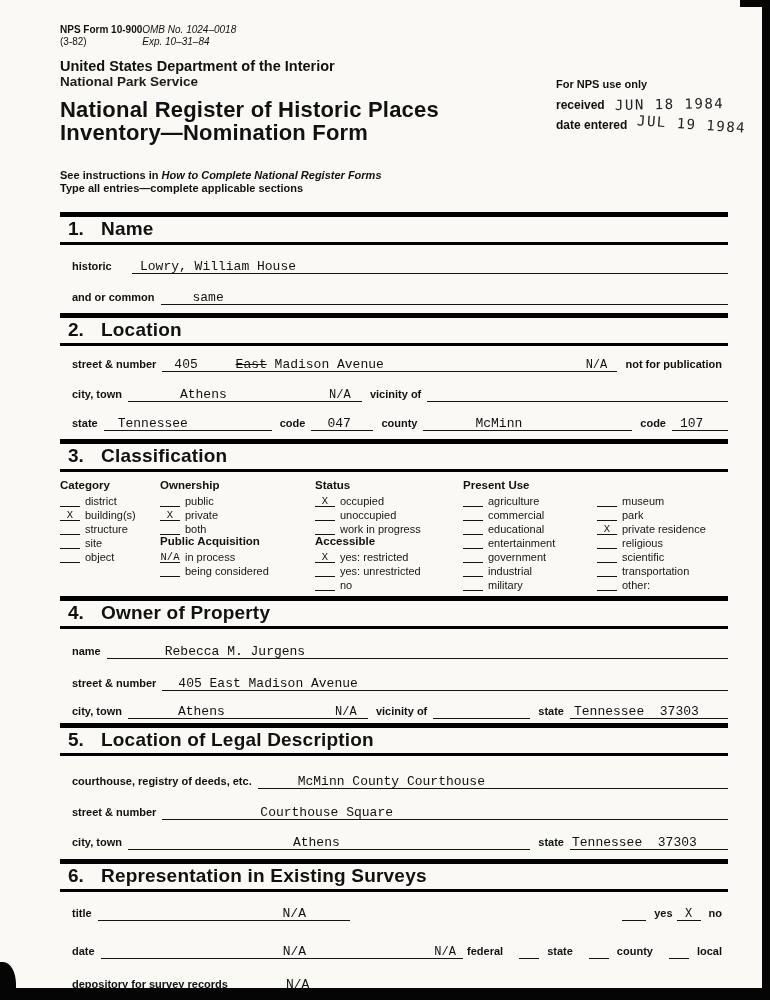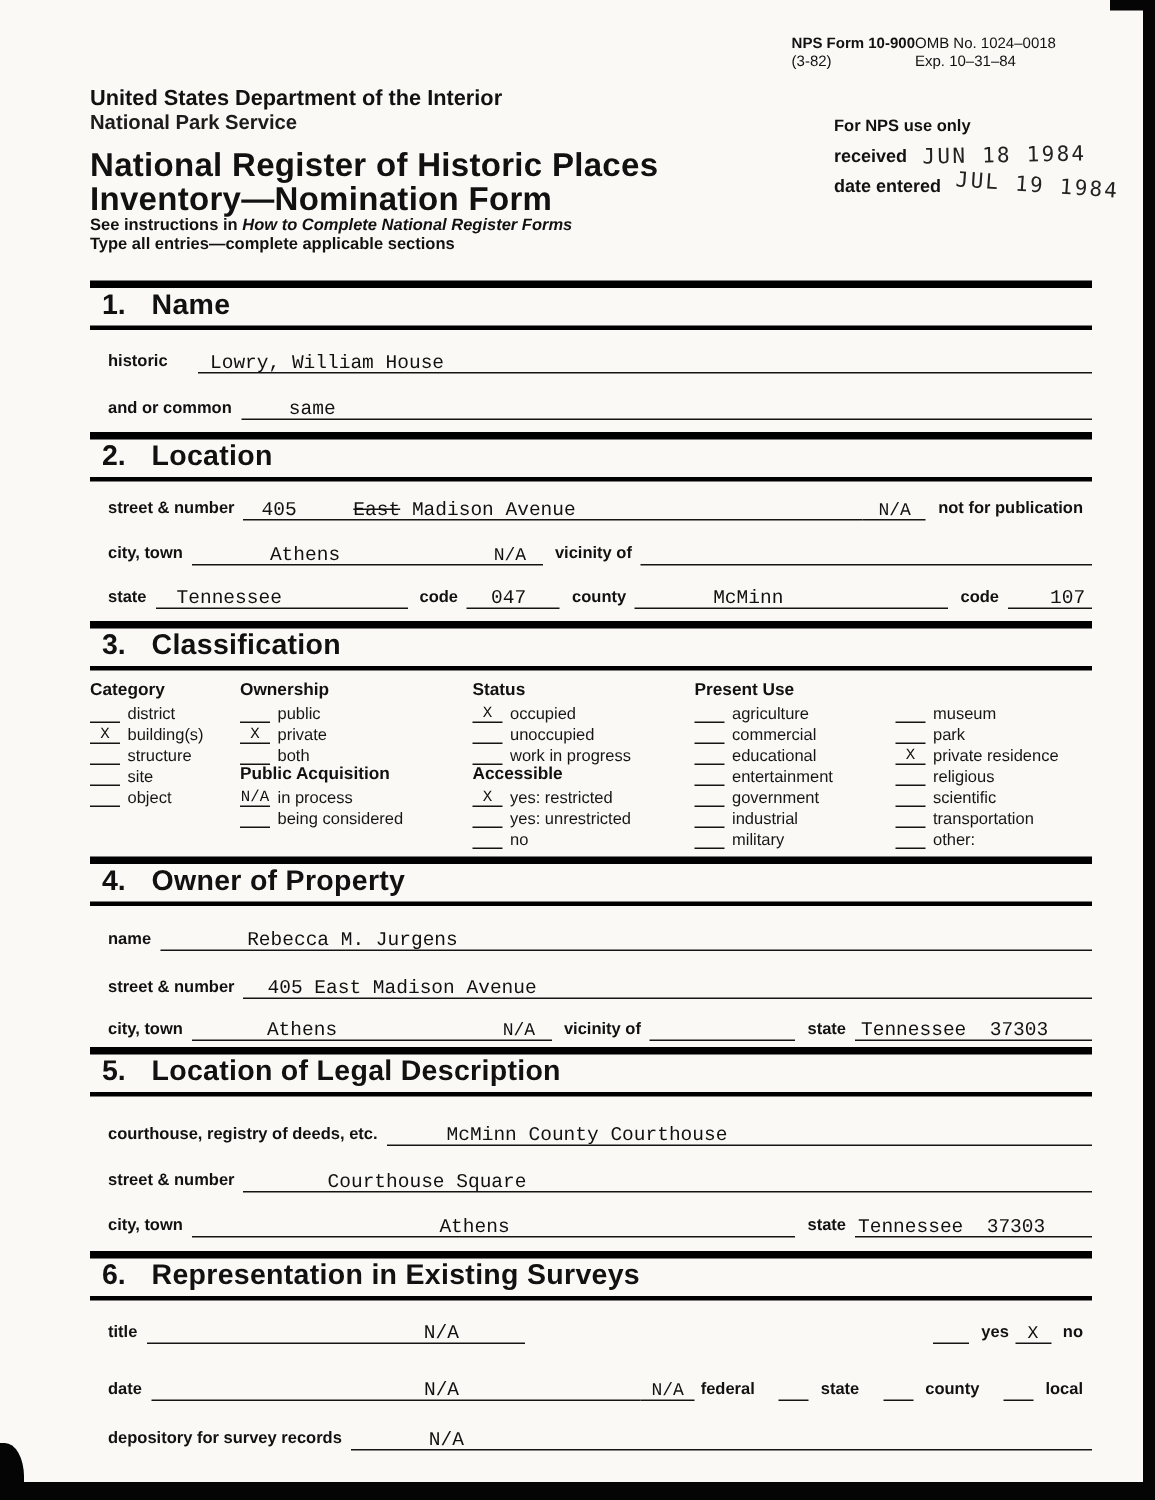--- a/index.html
+++ b/index.html
@@ -11,31 +11,31 @@
   }
   .page { position: absolute; left: 0; top: 0; width: 762px; height: 1000px; padding: 24px 34px 0 60px; }
 
   
   .scan-right  { position: absolute; top: 0; right: 0; width: 8px; height: 100%; background: #050505; }
   .scan-bottom { position: absolute; bottom: 0; left: 0; width: 100%; height: 12px; background: #050505; }
   .scan-corner-bl { position: absolute; left: 0; bottom: 10px; width: 16px; height: 28px; background: #050505; border-radius: 0 80% 0 0; }
   .scan-corner-tr { position: absolute; right: 6px; top: 0; width: 24px; height: 7px; background: #050505; }
 
   
-  .meta { display: flex; justify-content: flex-end; font-size: 10px; line-height: 12px; }
+  .meta { display: flex; justify-content: flex-start; font-size: 10px; line-height: 12px; }
   .meta .b { font-weight: 700; }
-  .meta-right { width: 118px; }
+  .meta-right { width: 118px; font-style: italic; }
 
   
   .dept   { margin-top: 10px; font-size: 14.5px; font-weight: 700; line-height: 16px; }
   .agency { font-size: 13.5px; font-weight: 700; line-height: 15px; color: #1c1c1c; }
   .title1 { margin-top: 9px; font-size: 22px; font-weight: 700; line-height: 23px; letter-spacing: .2px; }
   .title2 { font-size: 22px; font-weight: 700; line-height: 23px; letter-spacing: .2px; }
   .instr  { font-size: 11px; font-weight: 700; line-height: 13px; }
-  .instr1 { margin-top: 0; }
+  .instr1 { margin-top: 25px; }
 
   .npsuse { position: absolute; left: 556px; top: 78px; width: 178px; }
   .npsuse .fo { font-size: 11px; font-weight: 700; margin-bottom: 6px; }
   .srow { display: flex; gap: 10px; align-items: baseline; margin-top: 4px; }
   .srow .sl { font-size: 12px; font-weight: 700; white-space: nowrap; }
   .stamp { font-family: "DejaVu Sans Mono", monospace; font-size: 14px; letter-spacing: 1.5px; white-space: pre; display: inline-block; transform: rotate(-1deg); color: #222; }
   .stamp2 { transform: rotate(4deg); }
 
   
   .shead { display: flex; align-items: flex-end; border-top: 5px solid #000; border-bottom: 3px solid #000; padding: 2px 0 3px 8px; }
@@ -153,21 +153,21 @@
     <span class="lb pl">code</span>
     <span class="ln" style="width:62px">
         <span class="tw" style="margin-left:16px">047</span>
       </span>
     <span class="lb pl">county</span>
     <span class="ln grow">
         <span class="tw" style="margin-left:52px">McMinn</span>
       </span>
     <span class="lb pl">code</span>
     <span class="ln" style="width:56px">
-        <span class="tw" style="margin-left:28px">107</span>
+        <span class="tw" style="margin-left:8px">107</span>
       </span>
   </div>
 
   <div class="shead" style="margin-top:8px">
     <span class="num">3.</span>
     <span class="nm">Classification</span>
   </div>
   <div class="cls">
     <div class="c1">
       <div class="chead">Category</div>
@@ -406,21 +406,21 @@
   </div>
   <div class="row" style="margin-top:15px">
     <span class="lb">courthouse, registry of deeds, etc.</span>
     <span class="ln grow">
         <span class="tw" style="margin-left:40px">McMinn County Courthouse</span>
       </span>
   </div>
   <div class="row" style="margin-top:13px">
     <span class="lb">street &amp; number</span>
     <span class="ln grow">
-        <span class="tw" style="margin-left:56px">Courthouse Square</span>
+        <span class="tw" style="margin-left:98px">Courthouse Square</span>
       </span>
   </div>
   <div class="row" style="margin-top:12px">
     <span class="lb">city, town</span>
     <span class="ln grow">
         <span class="tw" style="margin-left:165px">Athens</span>
       </span>
     <span class="lb pl">state</span>
     <span class="ln" style="width:158px">
         <span class="tw" style="margin-left:2px">Tennessee  37303</span>

